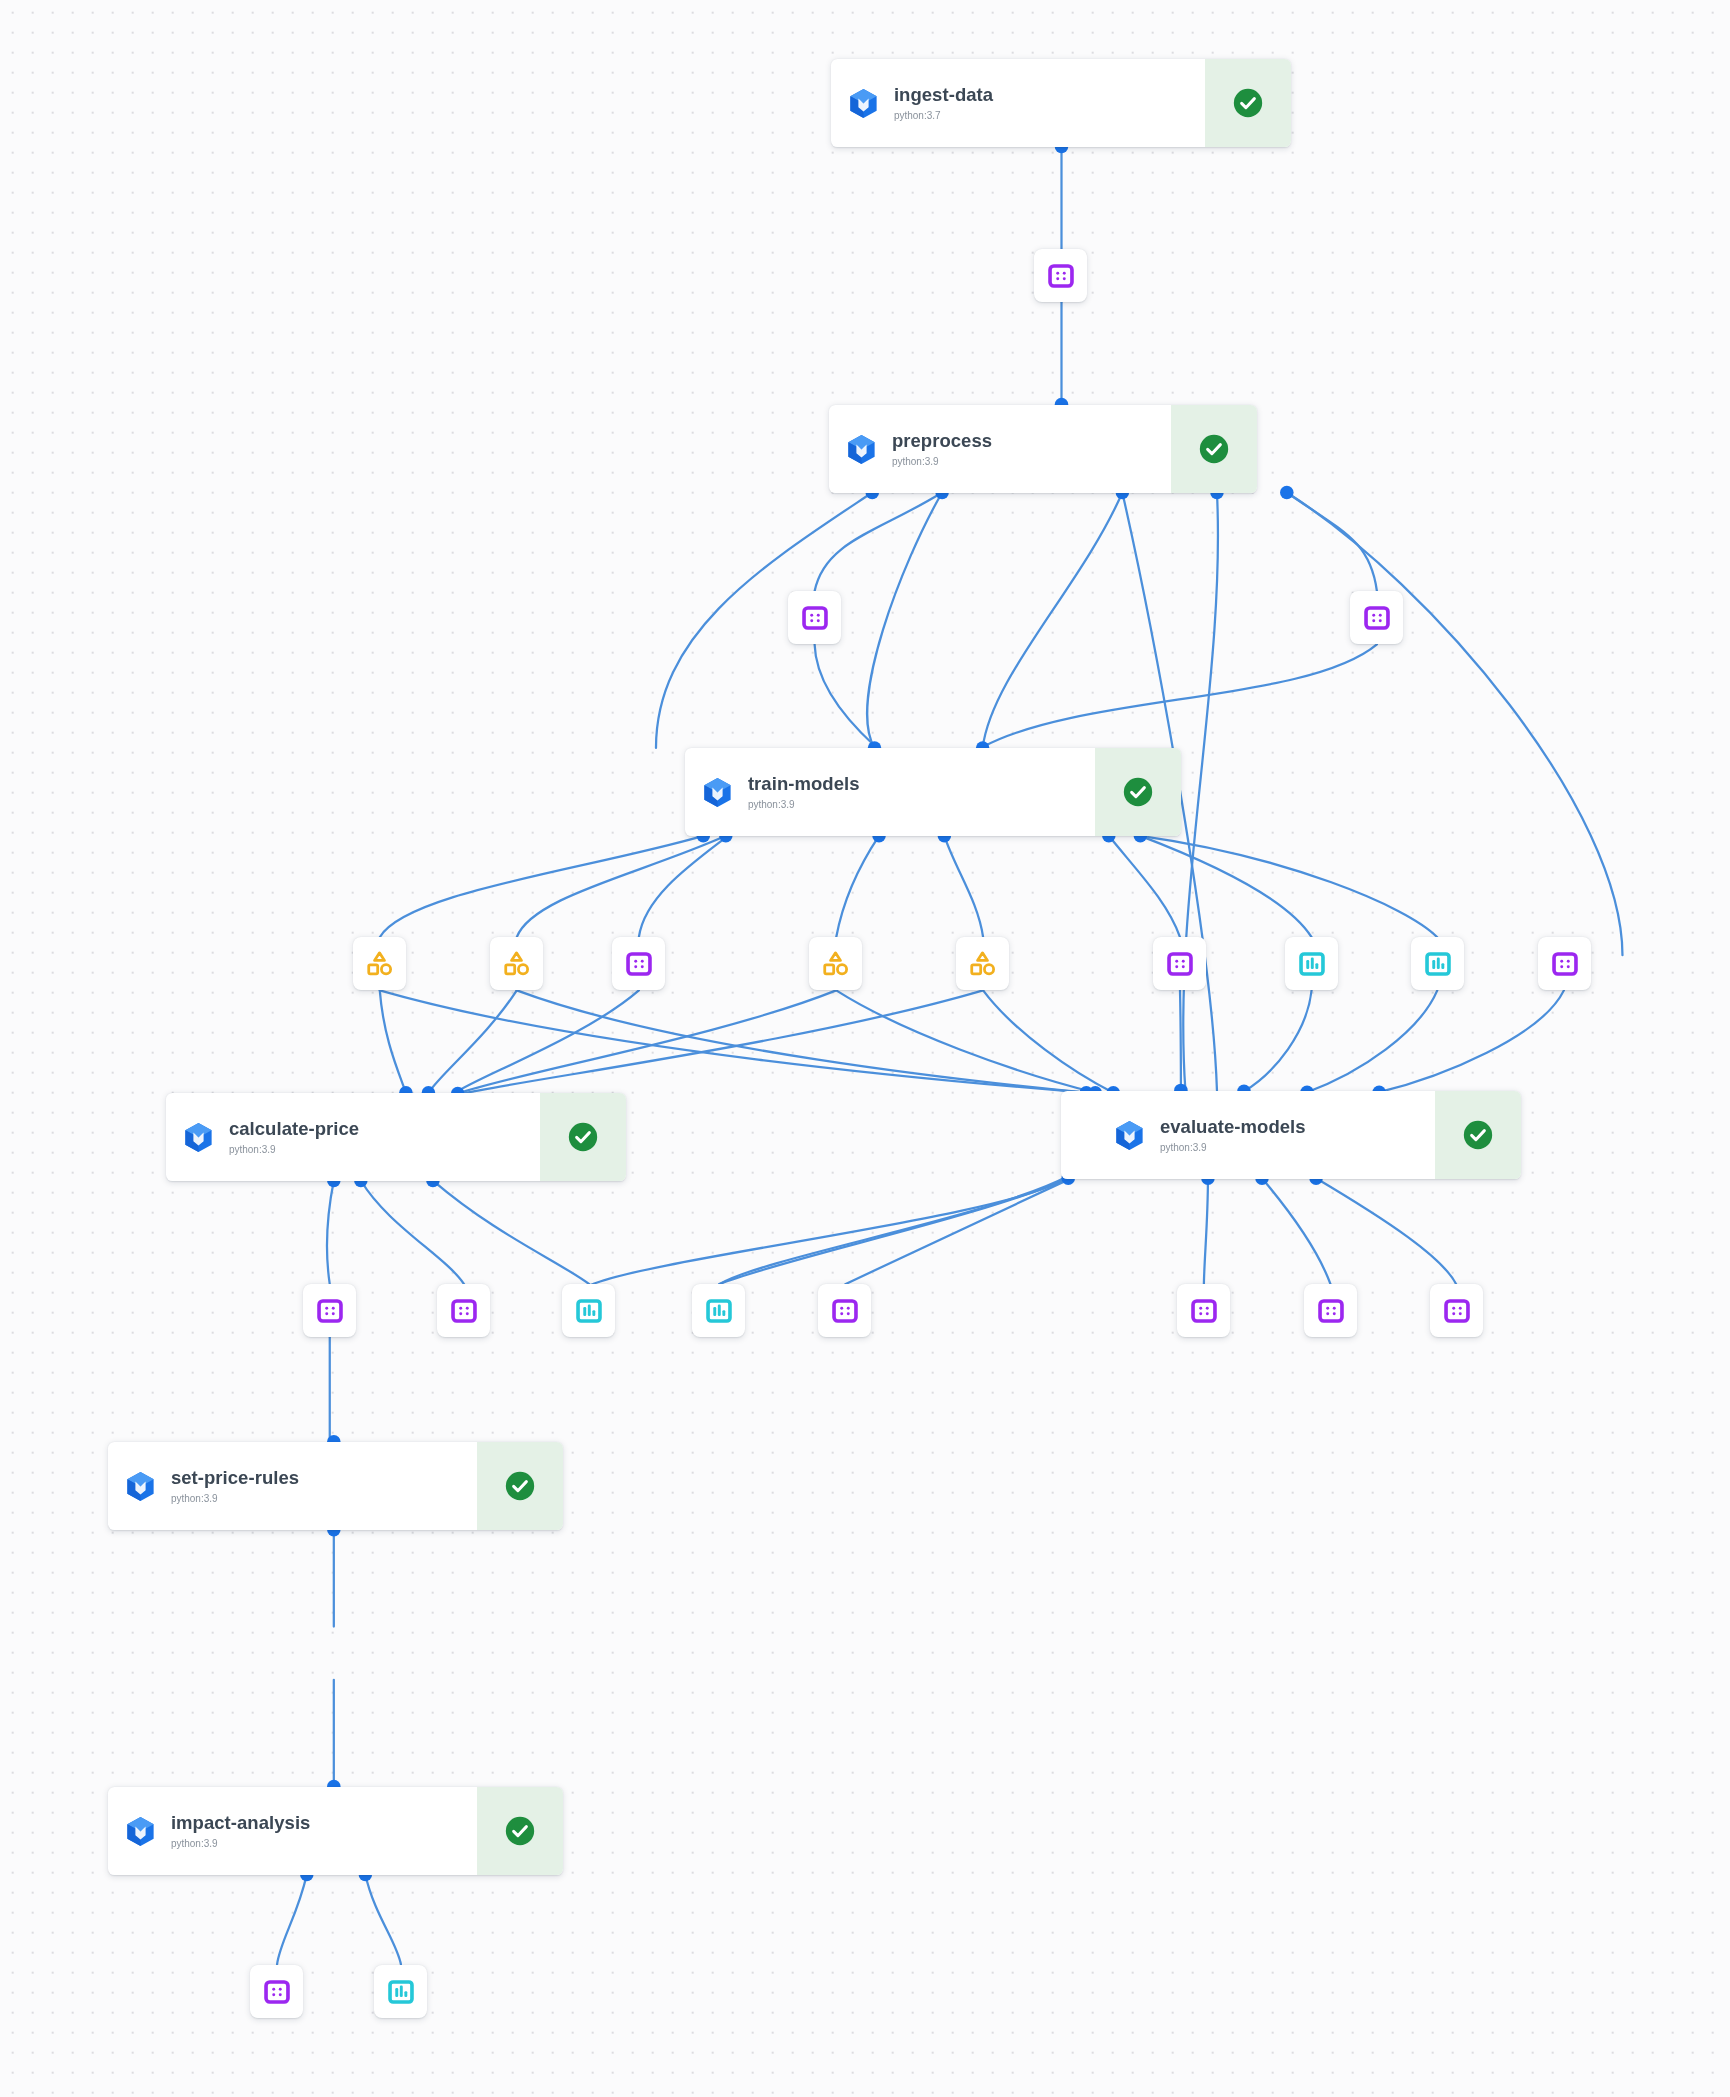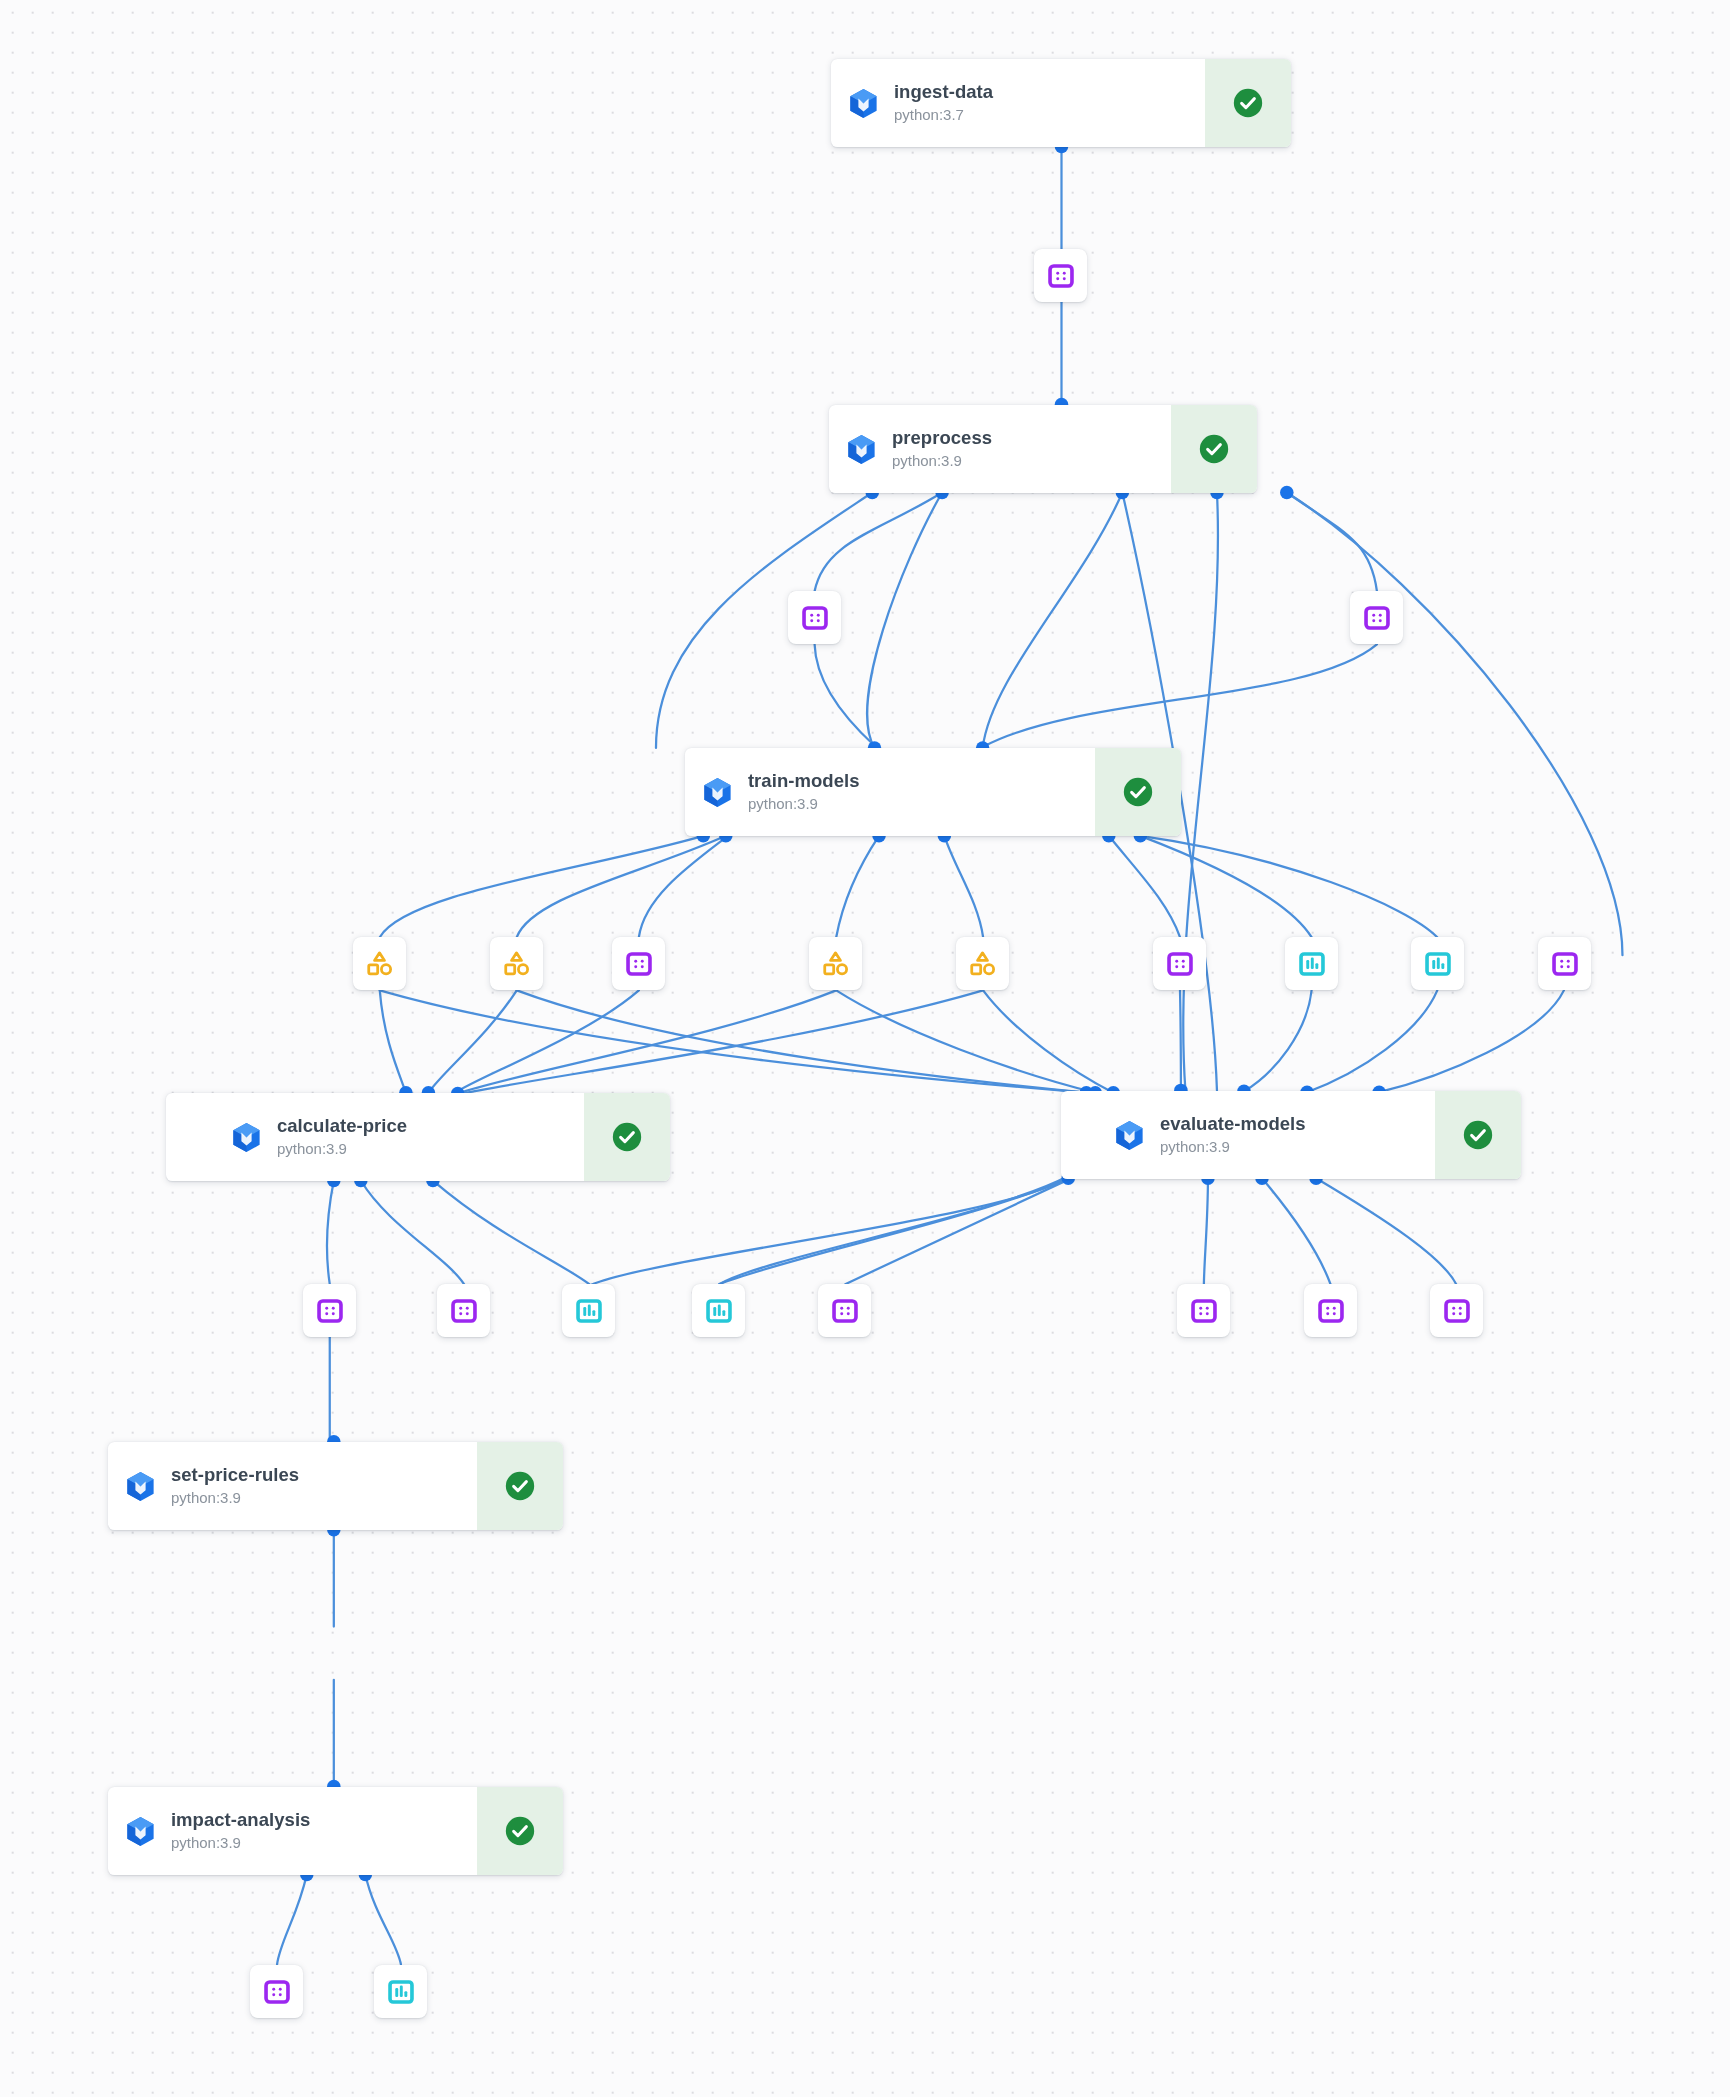--- a/index.html
+++ b/index.html
@@ -34,21 +34,21 @@
     flex:1 1 auto;display:flex;align-items:center;
     padding:0 0 0 15.3px;min-width:0;
   }
   .cube-icon{flex:0 0 auto;width:35px;height:35px;margin-right:12.6px;}
   .step-text{display:flex;flex-direction:column;justify-content:center;min-width:0;}
   .step-name{
     font-size:18.5px;font-weight:700;color:#3b4754;letter-spacing:0.05px;
     line-height:1.12;white-space:nowrap;
   }
   .step-sub{
-    font-size:15px;font-weight:400;color:#8a929c;margin-top:4.5px;
+    font-size:10px;font-weight:400;color:#8a929c;margin-top:4.5px;
     line-height:1.1;white-space:nowrap;
   }
   .status-panel{
     flex:0 0 auto;width:86px;
     background:#e5f2e7;
     display:flex;align-items:center;justify-content:center;
   }
   .status-panel.ok{background:#e4f1e6;}
 
   
@@ -235,21 +235,21 @@
       </span>
     </div>
     <div class="status-panel ok">
       <svg width="34" height="34" viewBox="0 0 24 24">
           <circle cx="12" cy="12" r="10" fill="#1e8e3e"></circle>
           <path d="M7.5 12.3l3 3 6-6.4" fill="none" stroke="#fff" stroke-width="2.1" stroke-linecap="round" stroke-linejoin="round"></path>
         </svg>
     </div>
   </div>
 
-  <div class="step" style="left:166px;top:1093px;width:504px;height:88px;padding-left:48px;">
+  <div class="step" style="left:166px;top:1093px;width:460px;height:88px;">
     <div class="step-main">
       <span class="cube-icon">
         <svg viewBox="0 0 48 48" width="35" height="35">
             <path d="M24 4 42 14v20L24 44 6 34V14z" fill="#1a73e8"></path>
             <path d="M24 4 42 14 24 24 6 14z" fill="#4a9bf5"></path>
             <path d="M24 24v20L6 34V14z" fill="#1565d8"></path>
             <path d="M17 17l7 7 7-7v12l-7 6-7-6z" fill="#ffffff" opacity=".92"></path>
           </svg>
       </span>
       <span class="step-text">

